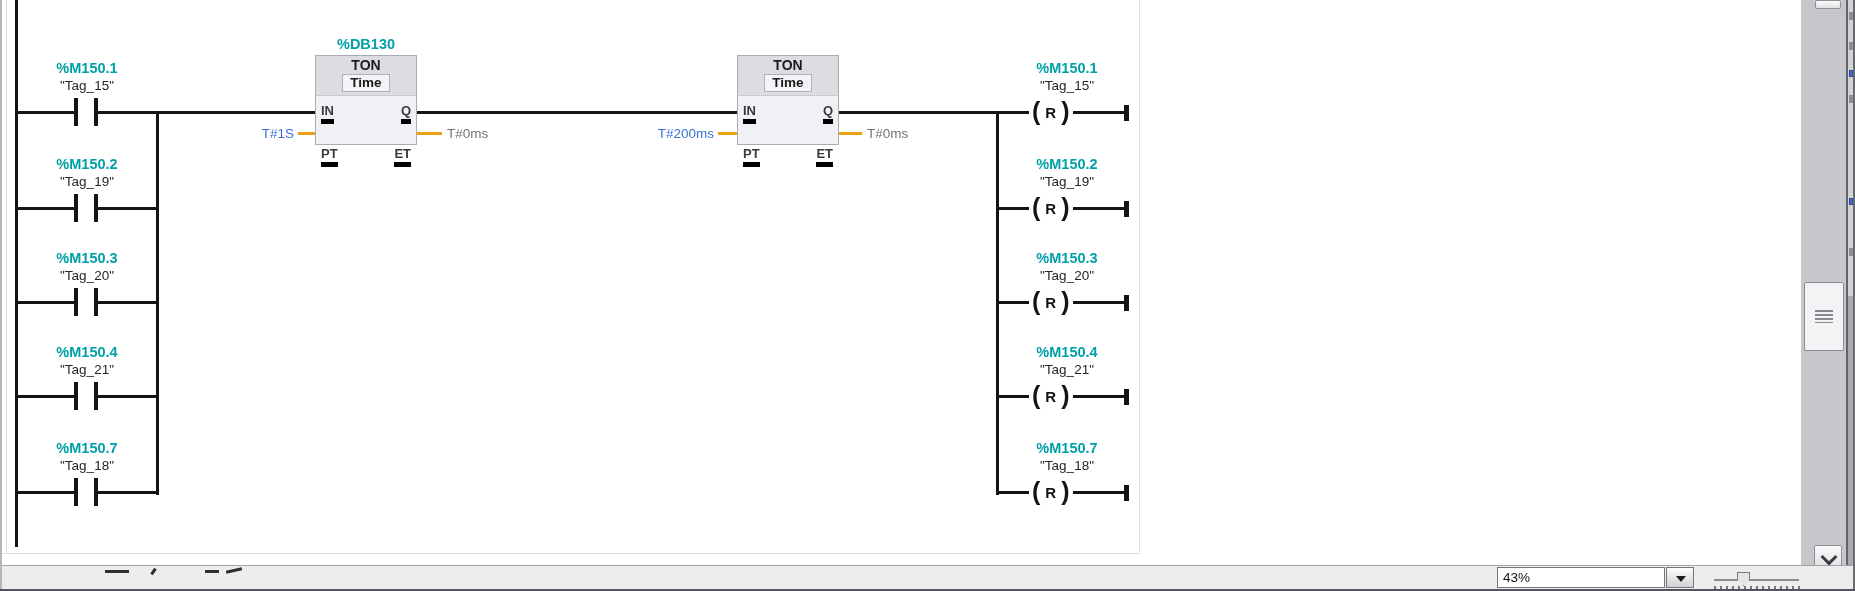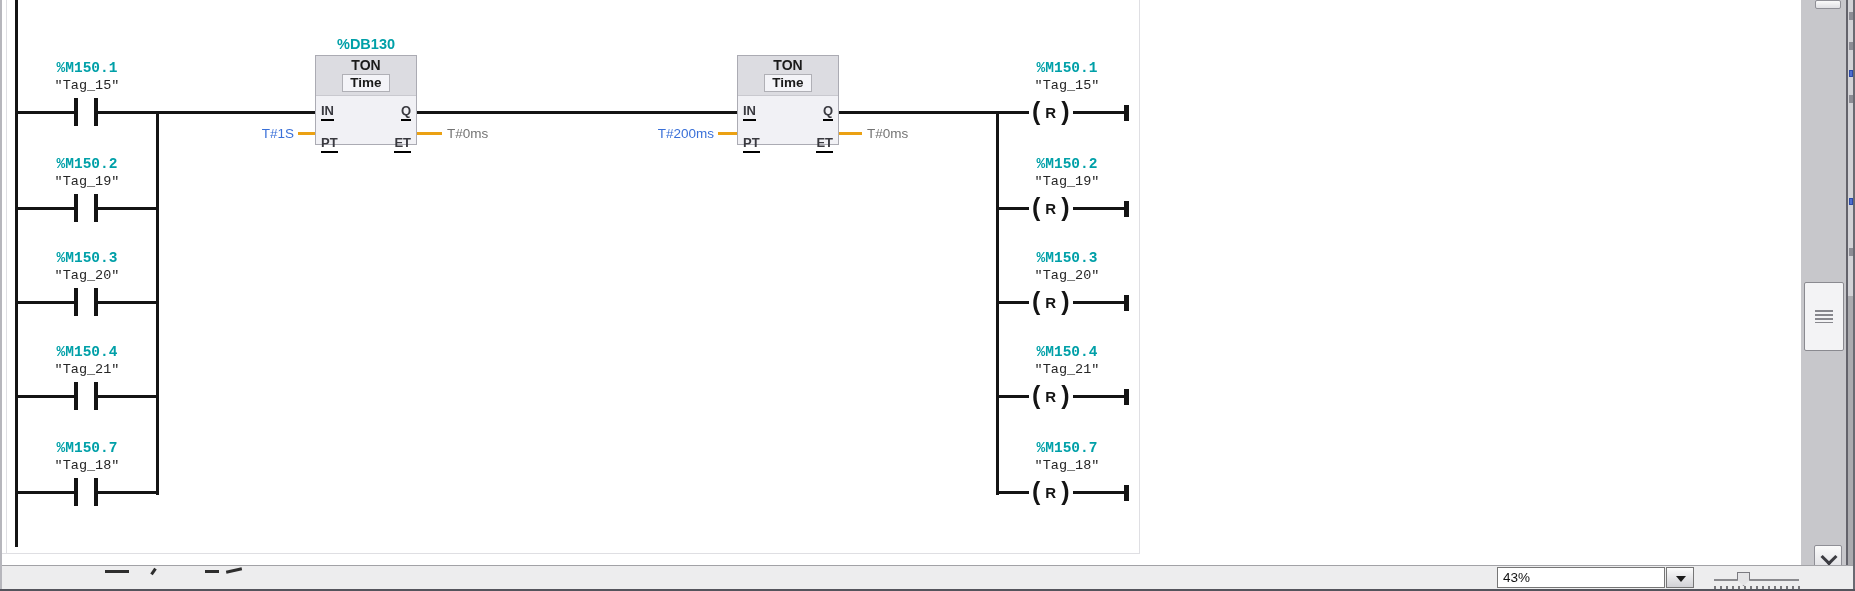--- a/index.html
+++ b/index.html
@@ -14,21 +14,21 @@
   .edge-right{left:1853px;top:0;width:2px;height:591px;background:#6a6a72;}
 
   
   .canvas{left:0;top:0;width:1139px;height:553px;background:#fff;
           border-right:1px solid #dfdfe3;border-bottom:1px solid #dfdfe3;}
   .canvas-left-border{left:6px;top:0;width:1px;height:553px;background:#dfdfe3;}
 
   .wire-h{position:absolute;height:3px;background:#141414;}
   .wire-v{position:absolute;width:3px;background:#141414;}
 
-  .labels{position:absolute;width:150px;text-align:center;line-height:17px;font-family:Liberation Mono, monospace;}
+  .labels{position:absolute;width:150px;text-align:center;line-height:17px;}
   .addr{color:#00a0a8;font-weight:bold;font-size:14.5px;}
   .tag{color:#262626;font-size:13.5px;}
 
   
   .contact{position:absolute;width:24px;height:28px;background:#fff;}
   .contact:before,.contact:after{content:"";position:absolute;top:0;width:4px;height:28px;background:#141414;}
   .contact:before{left:0;}
   .contact:after{right:0;}
 
   
@@ -37,23 +37,23 @@
   .coil .coil-r{font-size:15px;font-weight:bold;padding:0 5px;margin-top:2px;}
   .endtick{position:absolute;width:5px;height:16px;background:#141414;}
 
   
   .ton{position:absolute;width:102px;height:90px;border:1px solid #ababb3;background:#f1f1f5;box-sizing:border-box;}
   .ton-head{height:39px;background:#dcdce1;text-align:center;border-bottom:1px solid #c9c9cf;}
   .ton-name{font-size:14px;font-weight:bold;color:#1a1a1a;padding-top:1px;}
   .ton-type{display:inline-block;font-size:13.5px;font-weight:bold;color:#1a1a1a;
             border:1px solid #b0b0b6;background:#f4f4f8;padding:0 7px;line-height:16px;margin-top:1px;}
   .ton-row{display:flex;justify-content:space-between;padding:0 5px;font-size:13px;font-weight:bold;color:#39393f;}
-  .ton-row span{border-bottom:2px solid #000000;line-height:16px;}
+  .ton-row span{border-bottom:5px solid #000000;line-height:16px;}
   .ton-row.r1{margin-top:7px;}
-  .ton-row.r2{margin-top:14px;}
+  .ton-row.r2{margin-top:22px;}
   .ton-title{position:absolute;width:150px;text-align:center;line-height:17px;}
 
   .pt-val{position:absolute;font-size:13.5px;color:#3a70d8;text-align:right;}
   .et-val{position:absolute;font-size:13.5px;color:#737373;}
   .wire-o{position:absolute;height:3px;background:#eba113;}
 
   
   .sb-track{left:1801px;top:0;width:45px;height:565px;background:#c7c7cb;}
   .sb-btn{position:absolute;background:linear-gradient(#fafafa,#e0e0e4);border:1px solid #8f8f96;border-radius:2px;box-sizing:border-box;}
   .sb-up{left:1815px;top:0;width:26px;height:9px;}

